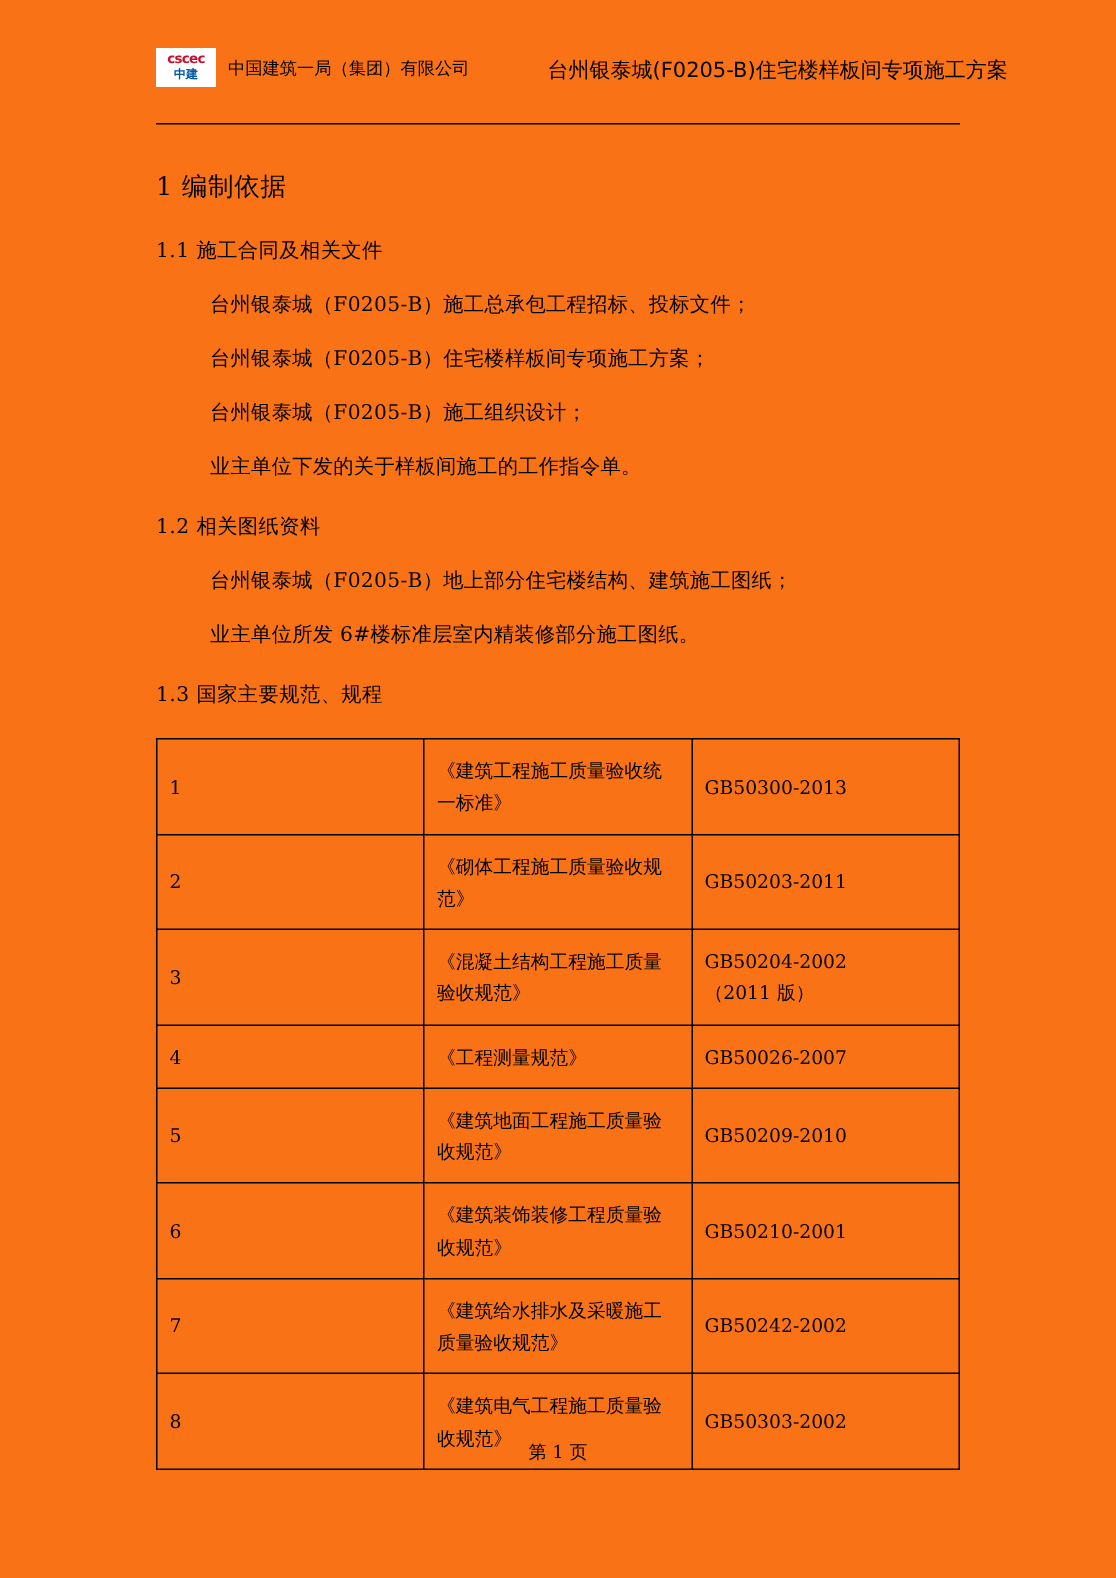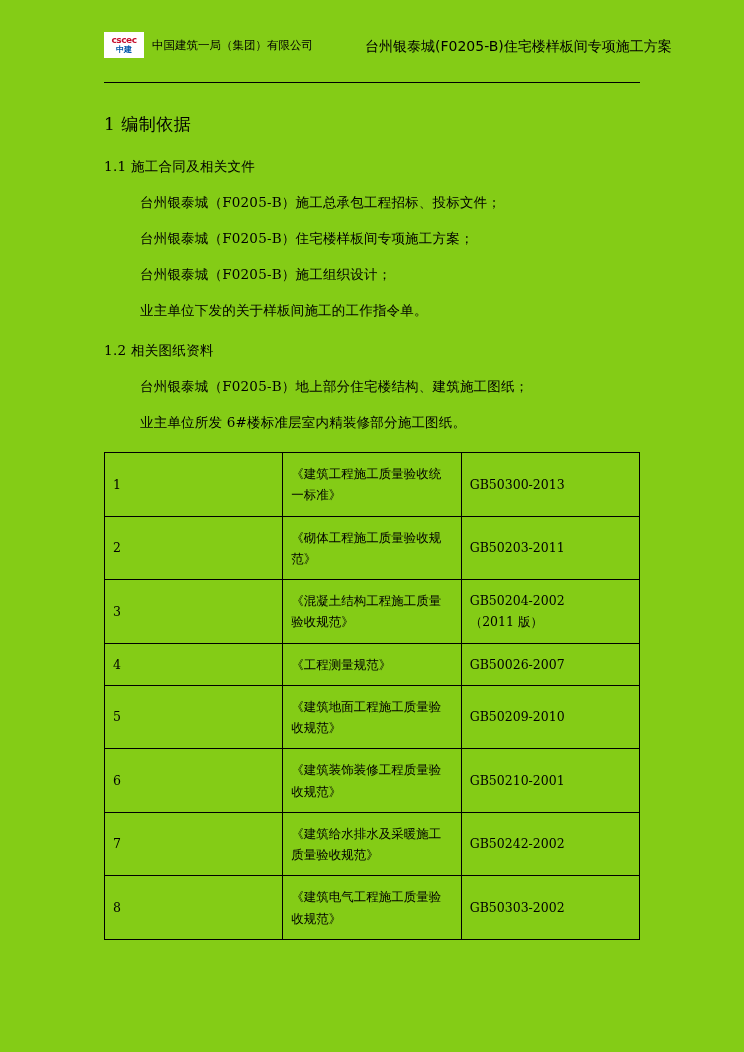--- a/index.html
+++ b/index.html
@@ -6,21 +6,21 @@
     margin: 0;
     padding: 0;
     background: #c8c8c8;
   }
   body {
     font-family: "Liberation Serif", serif;
   }
   .page {
     width: 744px;
     height: 1052px;
-    background: #84cc16;
+    background: #f97316;
     margin: 0 auto;
     position: relative;
     box-sizing: border-box;
     padding: 0;
     overflow: hidden;
   }
   .content {
     position: absolute;
     left: 104px;
     top: 0;
@@ -152,20 +152,21 @@
     <div class="h2">1.1 施工合同及相关文件</div>
     <div class="para">台州银泰城（F0205-B）施工总承包工程招标、投标文件；</div>
     <div class="para">台州银泰城（F0205-B）住宅楼样板间专项施工方案；</div>
     <div class="para">台州银泰城（F0205-B）施工组织设计；</div>
     <div class="para">业主单位下发的关于样板间施工的工作指令单。</div>
 
     <div class="h2">1.2 相关图纸资料</div>
     <div class="para">台州银泰城（F0205-B）地上部分住宅楼结构、建筑施工图纸；</div>
     <div class="para">业主单位所发 6#楼标准层室内精装修部分施工图纸。</div>
 
+    <div class="h2">1.3 国家主要规范、规程</div>
 
     <table class="spec">
       <tbody>
       <tr>
         <td>1</td>
         <td>《建筑工程施工质量验收统一标准》</td>
         <td>GB50300-2013</td>
       </tr>
       <tr>
         <td>2</td>
@@ -201,14 +202,15 @@
         <td>GB50242-2002</td>
       </tr>
       <tr>
         <td>8</td>
         <td>《建筑电气工程施工质量验收规范》</td>
         <td>GB50303-2002</td>
       </tr>
     </tbody>
       </table>
 
+    <div class="footer">第 1 页</div>
   </div>
 </div>
 
 </body></html>

